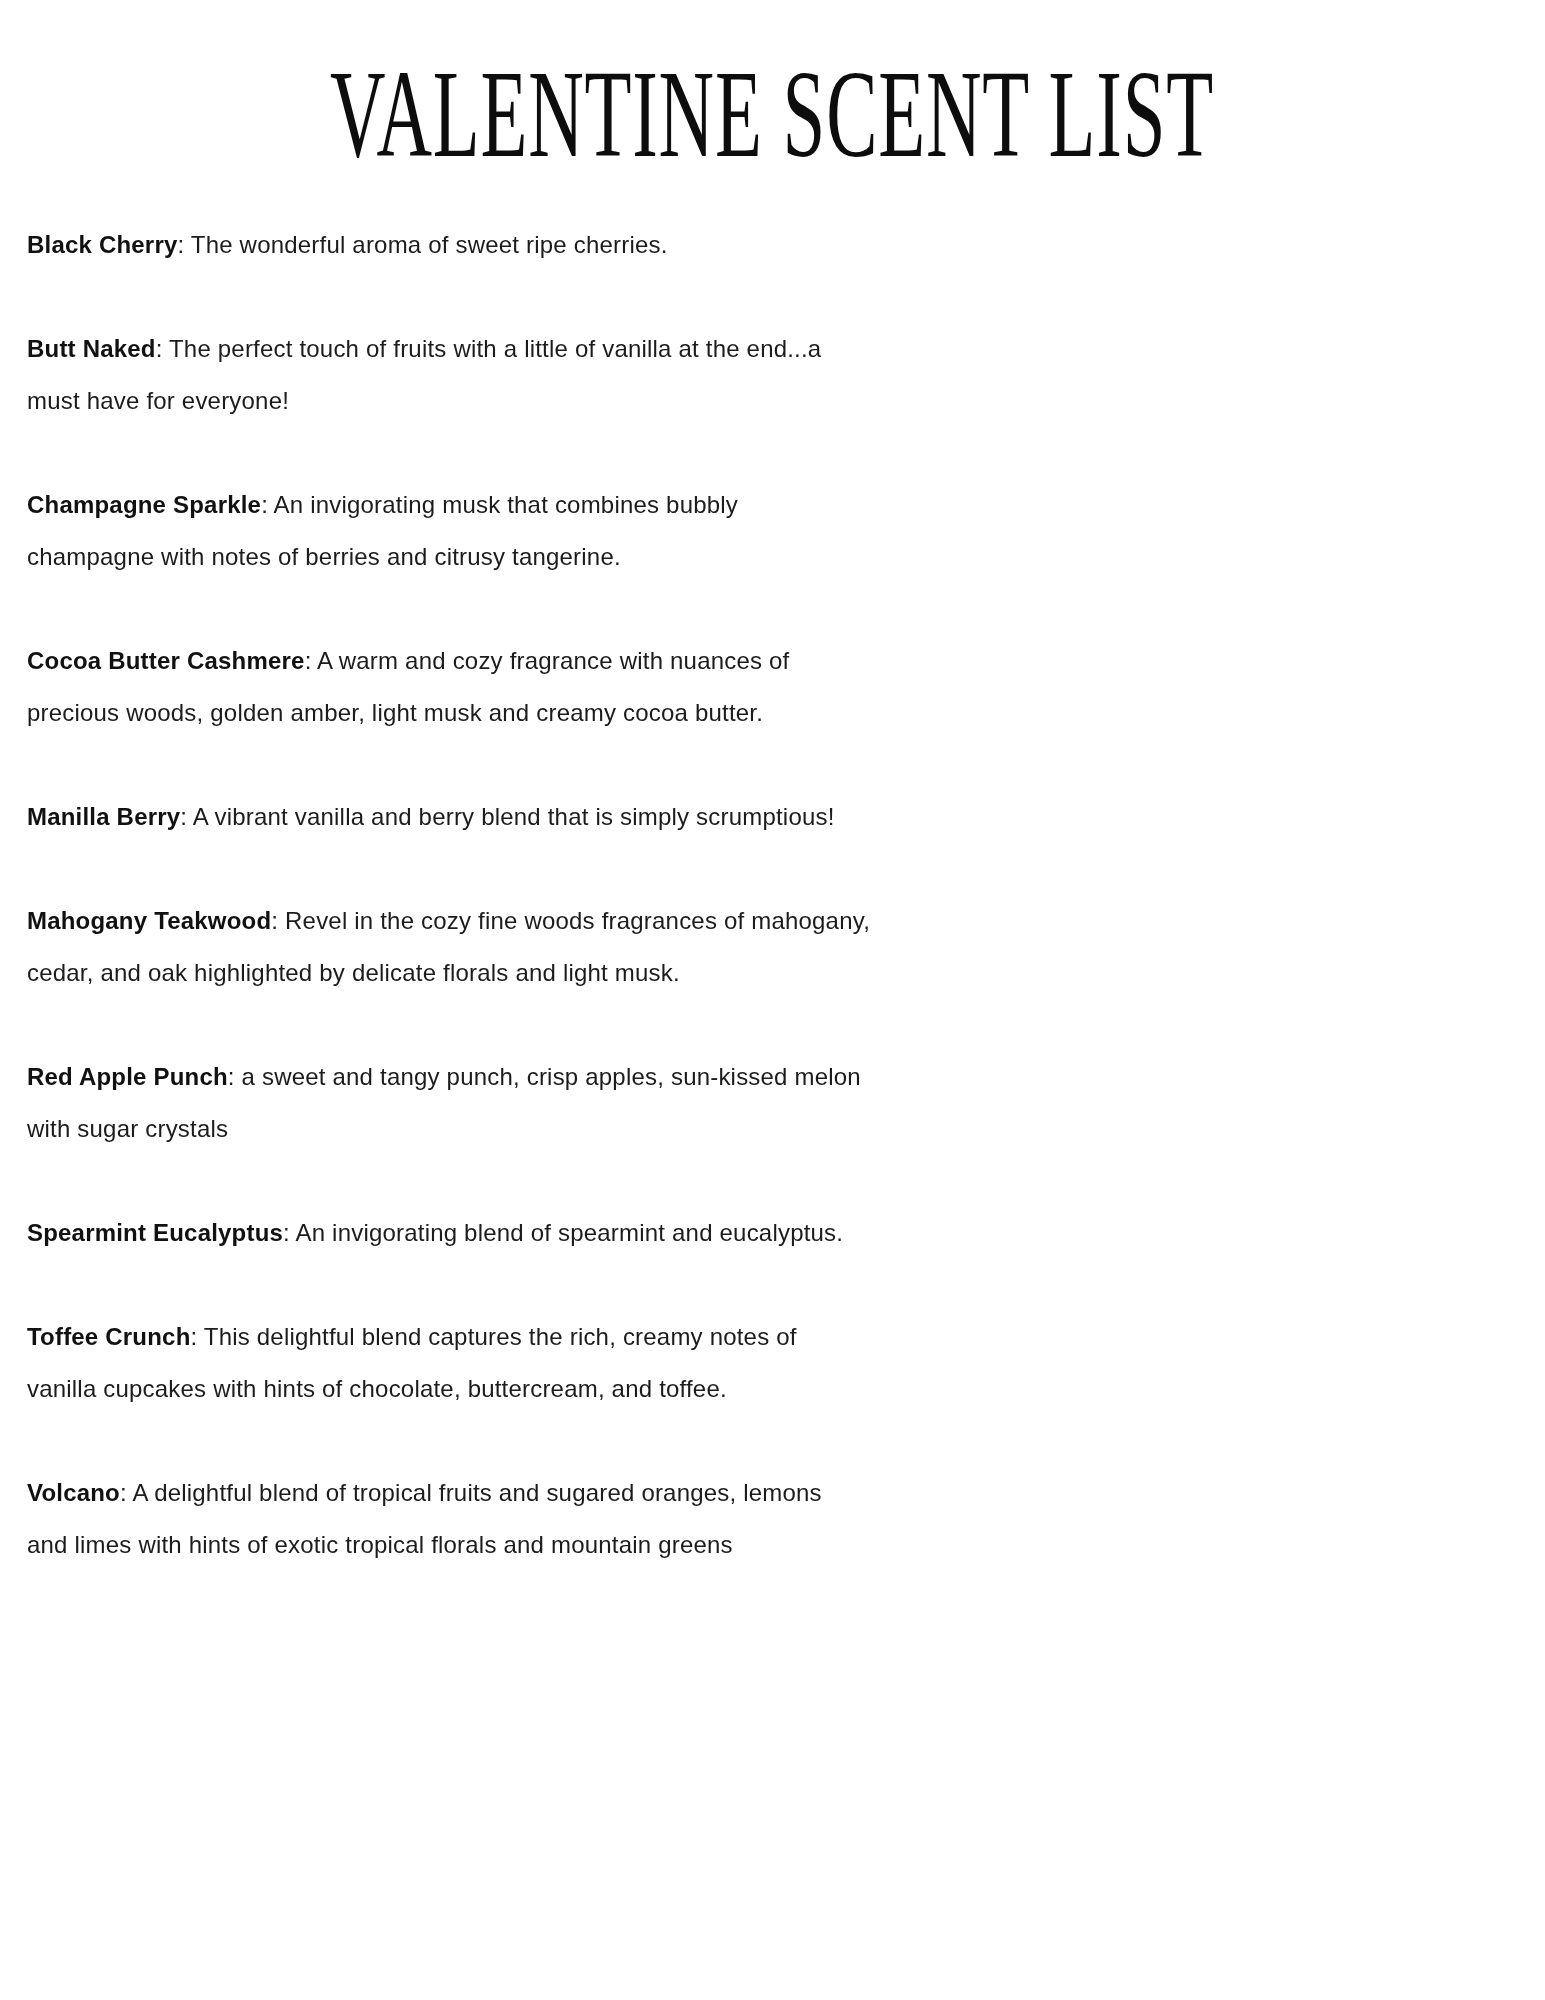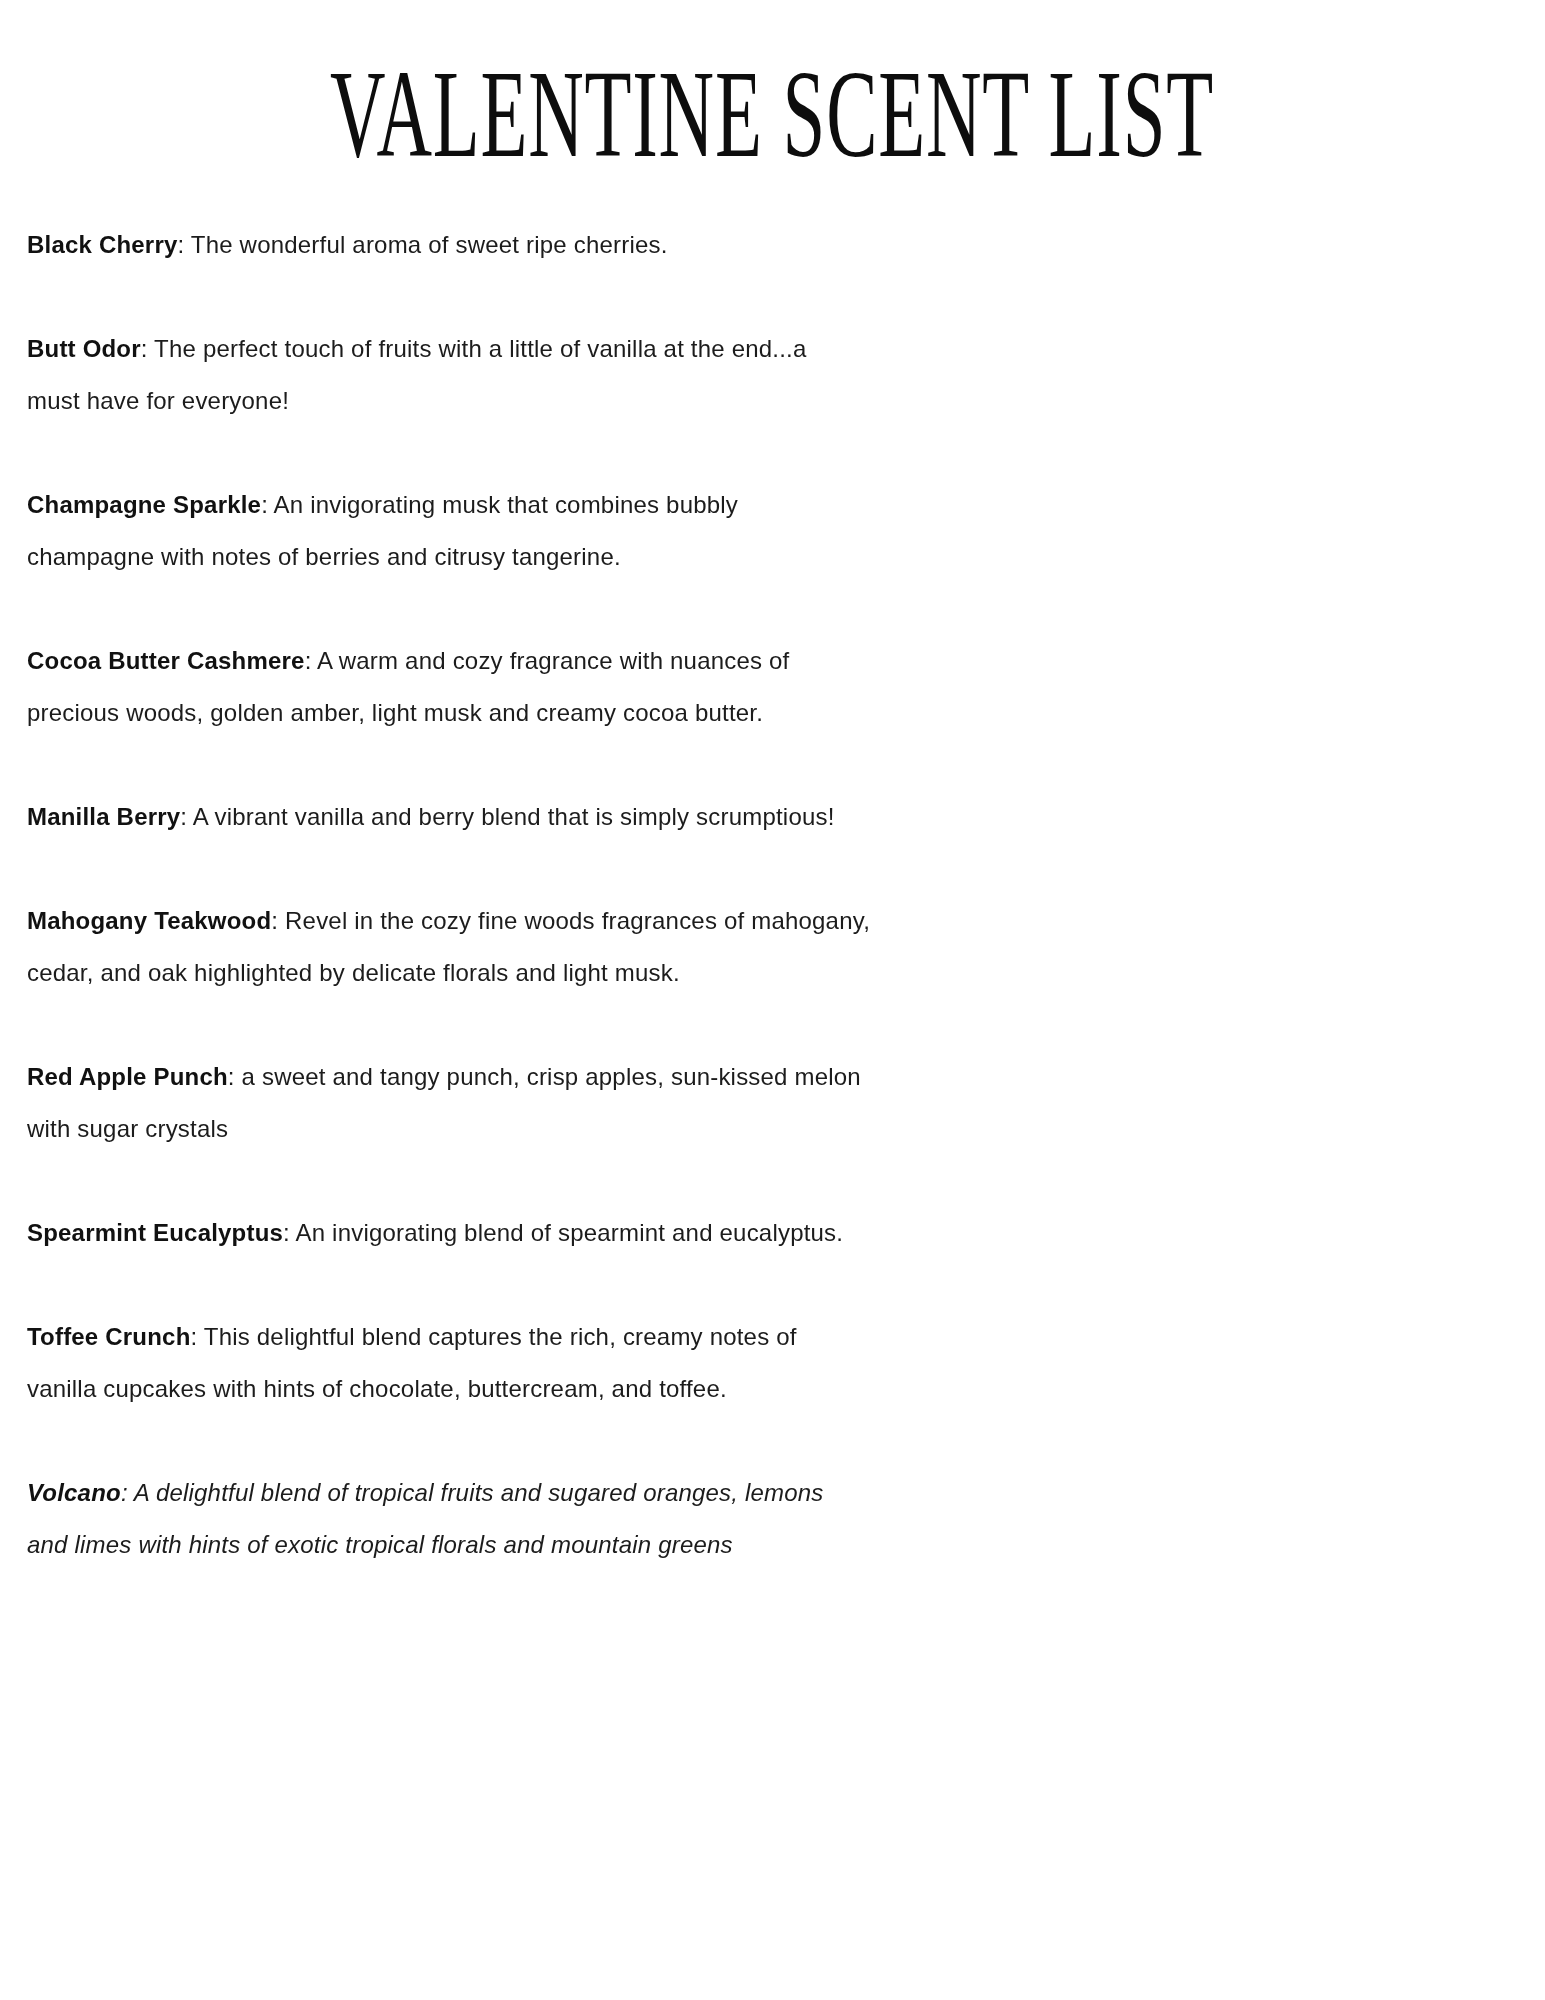--- a/index.html
+++ b/index.html
@@ -33,38 +33,37 @@
     width: 1490px;
   }
   p.scent {
     margin: 0 0 52px 0;
     font-size: 24px;
     line-height: 52px;
     letter-spacing: 0.2px;
   }
   p.scent:last-child {
     margin-bottom: 5px;
-    font-style: italic;
   }
   p.scent strong {
     font-weight: bold;
     color: #111111;
   }
   p.scent .desc {
     white-space: pre-wrap;
   }
 </style>
 </head>
 <body>
 
 <h1 class="page-title">VALENTINE SCENT LIST</h1>
 
 <div class="scent-list">
     <p class="scent"><strong>Black Cherry</strong><span class="desc">: The wonderful aroma of sweet ripe cherries.</span></p>
-    <p class="scent"><strong>Butt Odor</strong><span class="desc">: The perfect touch of fruits with a little of vanilla at the end...a
+    <p class="scent"><strong>Butt Naked</strong><span class="desc">: The perfect touch of fruits with a little of vanilla at the end...a
 must have for everyone!</span></p>
     <p class="scent"><strong>Champagne Sparkle</strong><span class="desc">: An invigorating musk that combines bubbly
 champagne with notes of berries and citrusy tangerine.</span></p>
     <p class="scent"><strong>Cocoa Butter Cashmere</strong><span class="desc">: A warm and cozy fragrance with nuances of
 precious woods, golden amber, light musk and creamy cocoa butter.</span></p>
     <p class="scent"><strong>Manilla Berry</strong><span class="desc">: A vibrant vanilla and berry blend that is simply scrumptious!</span></p>
     <p class="scent"><strong>Mahogany Teakwood</strong><span class="desc">: Revel in the cozy fine woods fragrances of mahogany,
 cedar, and oak highlighted by delicate florals and light musk.</span></p>
     <p class="scent"><strong>Red Apple Punch</strong><span class="desc">: a sweet and tangy punch, crisp apples, sun-kissed melon
 with sugar crystals</span></p>

